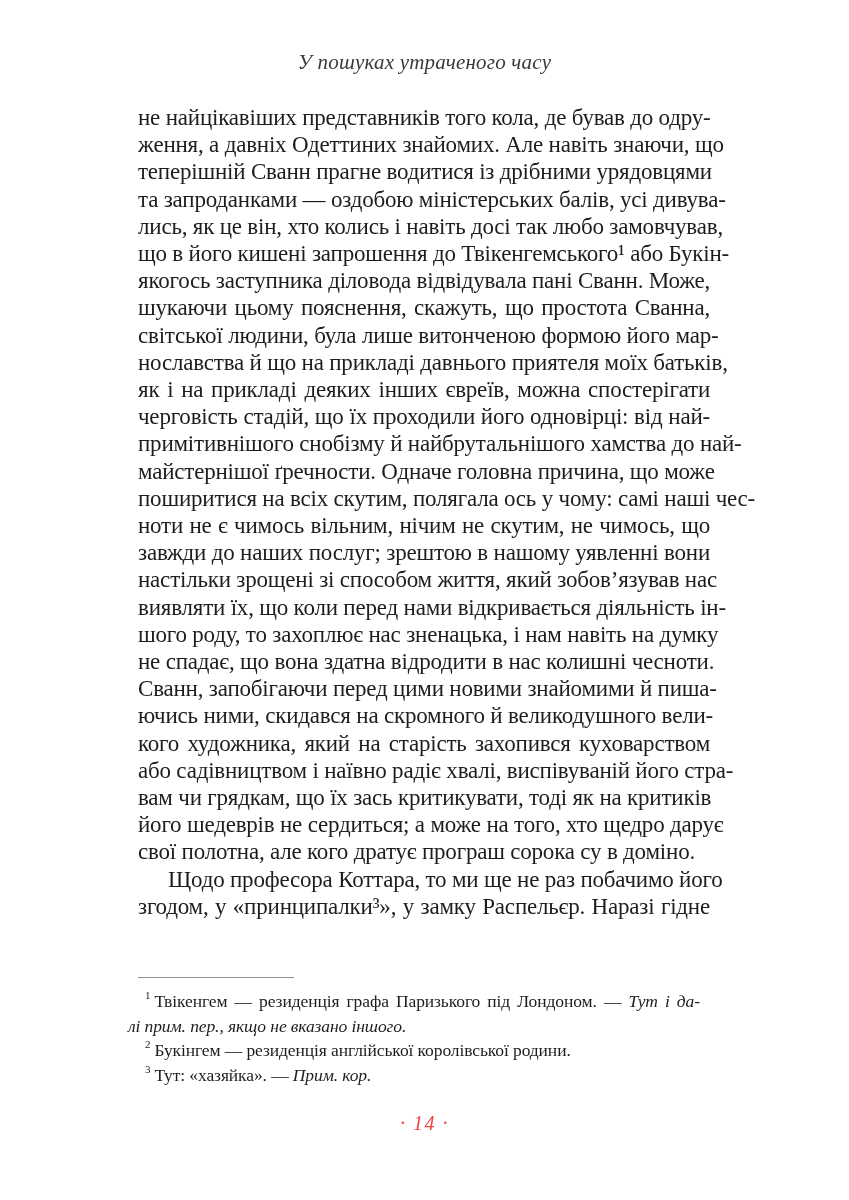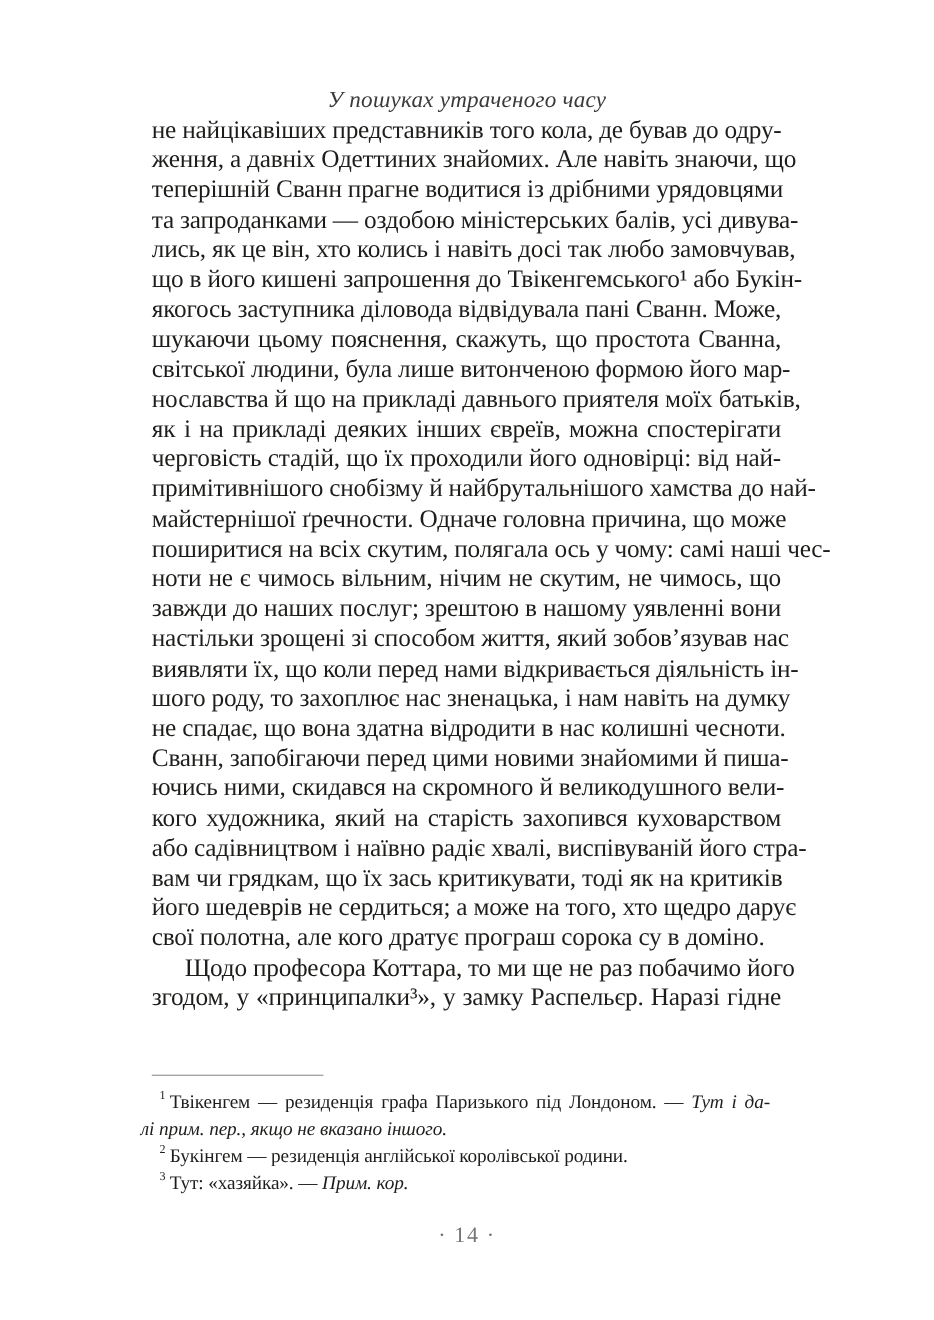--- a/index.html
+++ b/index.html
@@ -19,21 +19,20 @@
   .running-header {
     position: absolute;
     top: 50px;
     left: 0;
     width: 100%;
     text-align: center;
     font-style: italic;
     font-size: 21px;
     color: #3a3a3a;
     letter-spacing: 0.2px;
-    margin-top: 28px;
   }
   .body-text {
     position: absolute;
     top: 104px;
     left: 138px;
     width: 572px;
     font-size: 23px;
     line-height: 27.2px;
     letter-spacing: -0.2px;
   }
@@ -84,22 +83,23 @@
   }
   .it {
     font-style: italic;
   }
   .page-number {
     position: absolute;
     top: 1112px;
     left: 0;
     width: 100%;
     text-align: center;
+    font-style: italic;
     font-size: 20px;
-    color: #737373;
+    color: #ef4444;
     letter-spacing: 1.5px;
   }
 </style>
 </head>
 <body>
 
 <div class="page">
 
   <div class="running-header">У пошуках утраченого часу</div>
 

